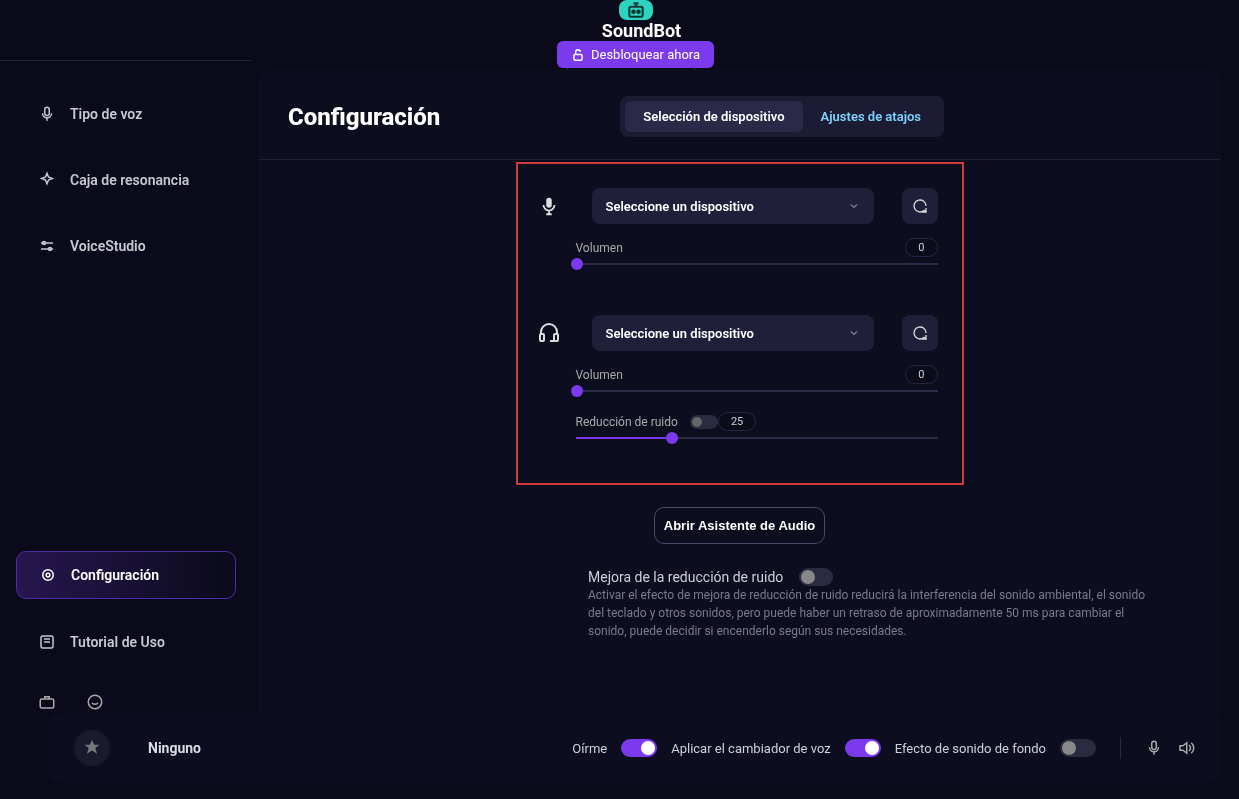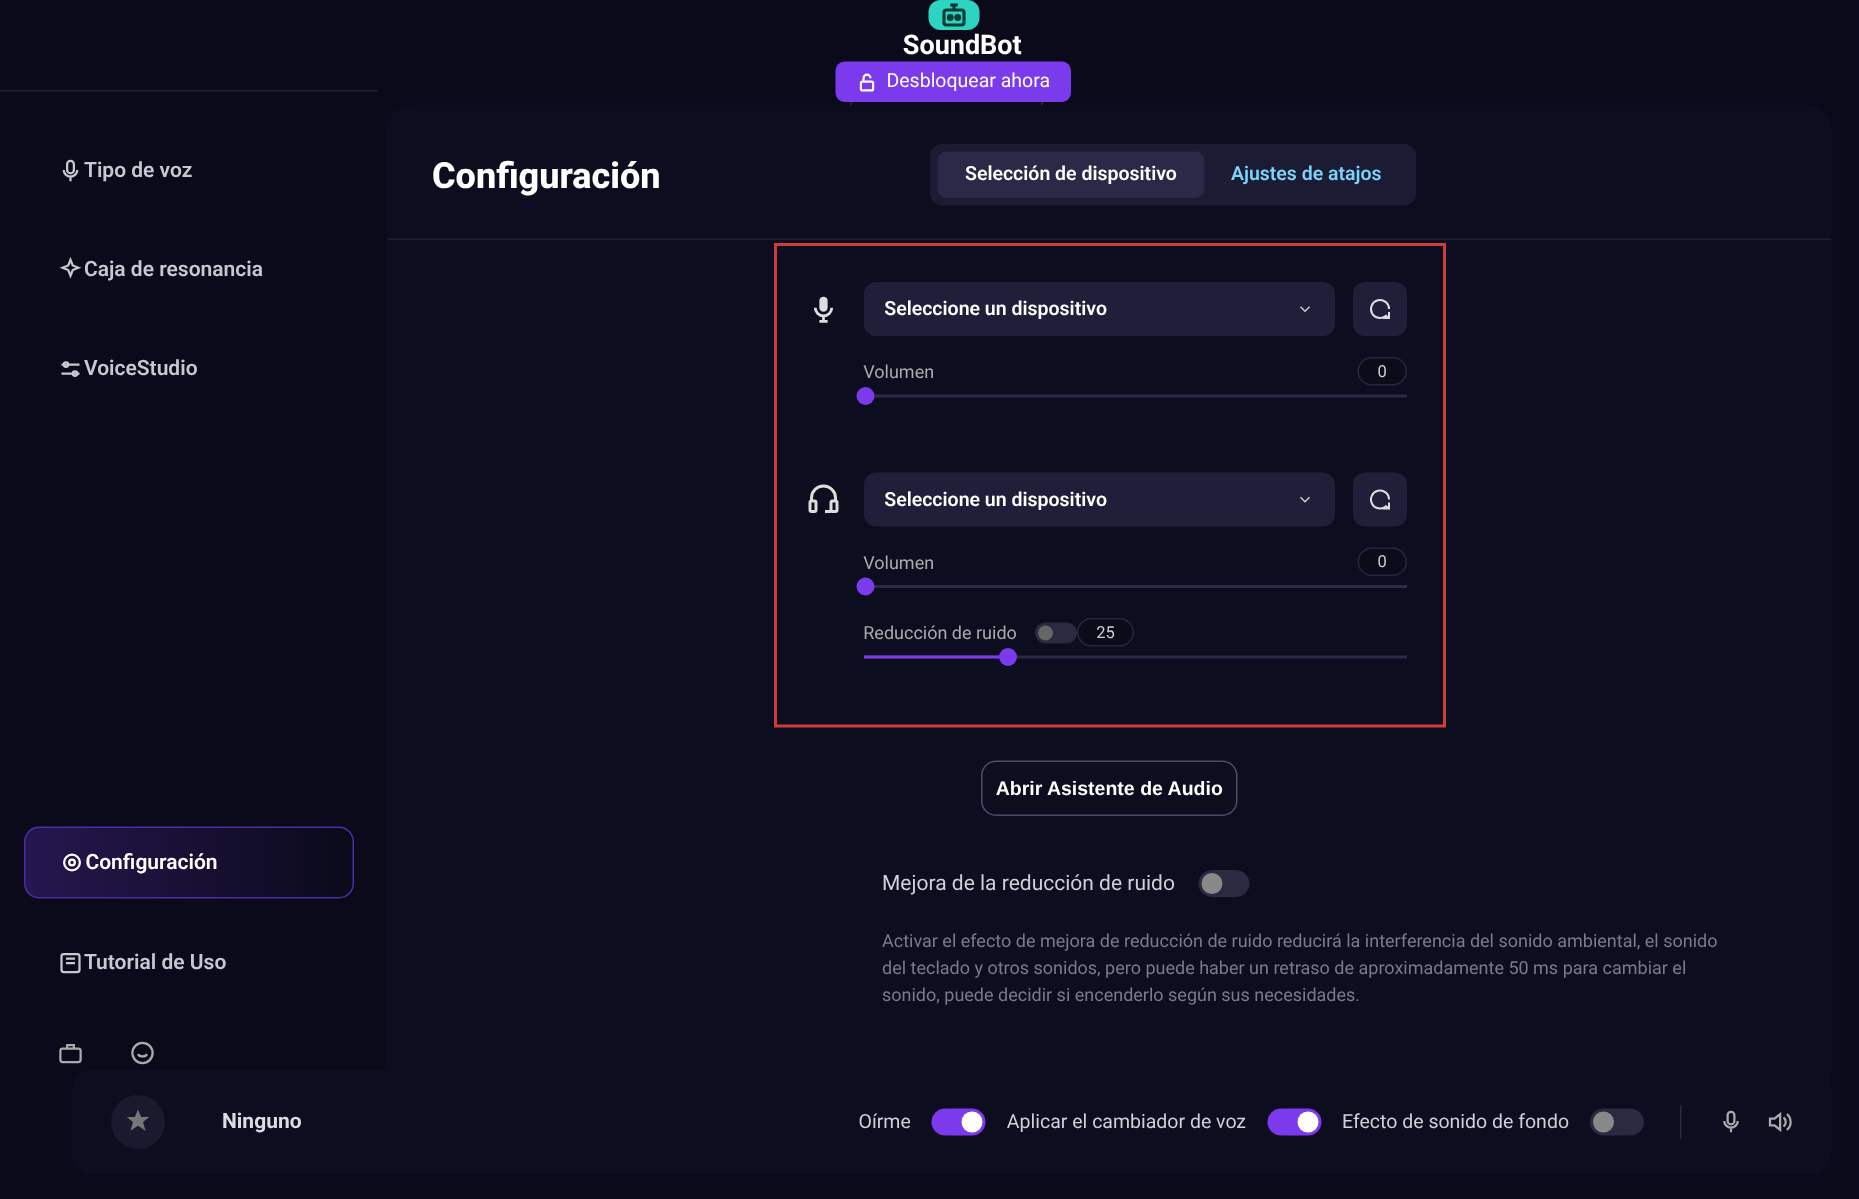--- a/index.html
+++ b/index.html
@@ -42,21 +42,21 @@
   .titlebar .vbar { width:1px; height:18px; background:#333; margin:0 2px;}
   
   .main { display:flex; height: calc(799px - 60px - 70px); }
   .sidebar {
     width: 252px;
     border-top:1px solid #222236;
     padding-top:20px;
     display:flex; flex-direction:column;
   }
   .side-item {
-    display:flex; align-items:center; 
+    display:flex; align-items:center; gap:14px;
     padding: 14px 20px 14px 38px;
     color:#c8c8d0; font-weight:600; font-size:14px;
     cursor:pointer;
     margin: 10px 0;
   }
   .side-item.active{
     background: linear-gradient(90deg, rgba(124,58,237,0.25), rgba(124,58,237,0));
     border:1px solid #4c2da8;
     border-radius:10px;
     margin:10px 16px;
@@ -85,21 +85,21 @@
     padding:8px 18px; border-radius:6px; font-size:13px; color:#7dd3fc; cursor:pointer; font-weight:600;
   }
   .tab.active{ background:#2a2a48; color:#fff; }
   .divider{height:1px; background:#1e1e34; margin:22px -30px 0;}
   
   .highlight-box{
     border:2px solid #d13a3a;
     margin:2px auto 0;
     width:448px; padding:24px 24px 24px 16px;
   }
-  .device-row{display:flex; align-items:center; gap:12px; margin-bottom:14px;}
+  .device-row{display:flex; align-items:center; gap:28px; margin-bottom:14px;}
   .dev-icon{ width:30px; display:flex; justify-content:center; color:#ddd;}
   .device-select{
     flex:1; background:#1f1f3a; border-radius:8px; height:36px;
     display:flex; align-items:center; justify-content:space-between;
     padding:0 14px; color:#fff; font-size:13px; font-weight:600; cursor:pointer;
   }
   .refresh-btn{
     width:36px;height:36px; background:#1f1f3a; border-radius:8px;
     display:flex;align-items:center;justify-content:center; cursor:pointer;color:#ddd;
   }
@@ -122,29 +122,29 @@
     position:absolute; top:-5px; width:12px;height:12px; border-radius:50%;
     background:#7c3aed; left:-5px;
   }
   .slider-track.nr .thumb{ left:25%; }
   .toggle-row{display:flex; align-items:center; padding-left:42px; margin-top:14px;}
   .mini-toggle{
     width:28px;height:14px;border-radius:8px;background:#2a2a40;position:relative;margin-left:12px;
   }
   .mini-toggle::after{content:"";position:absolute;width:10px;height:10px;border-radius:50%;background:#666;left:2px;top:2px;}
   .audio-assist-btn{
-    margin:22px auto 12px; display:block; padding:10px 9px;
+    margin:22px auto 0; display:block; padding:10px 9px;
     border:1px solid #4a4a6a; border-radius:10px; background:transparent;
     color:#fff; font-weight:700; font-size:13px; cursor:pointer;
   }
   .nr-section{ margin:24px 0 0 300px; max-width:560px;}
   .nr-header{display:flex;align-items:center; gap:16px; color:#cfcfd8; font-size:14px;}
   .big-toggle{width:34px;height:18px;border-radius:10px;background:#2a2a40;position:relative;cursor:pointer;}
   .big-toggle::after{content:"";position:absolute;width:14px;height:14px;border-radius:50%;background:#888;left:2px;top:2px;}
-  .nr-desc{color:#7a7a8a; font-size:12px; line-height:1.5; margin-top:20px;}
+  .nr-desc{color:#7a7a8a; font-size:12px; line-height:1.5; margin-top:0;}
   
   .bottombar{
     position:absolute; left:0; right:0; bottom:0; height:70px;
     background:#0d0d20; border-radius:14px; margin:10px 18px 16px 48px;
     display:flex; align-items:center; padding:0 26px;
   }
   .voice-avatar{
     width:36px;height:36px;border-radius:50%;background:#1a1a2e;
     display:flex;align-items:center;justify-content:center;color:#888;
   }

